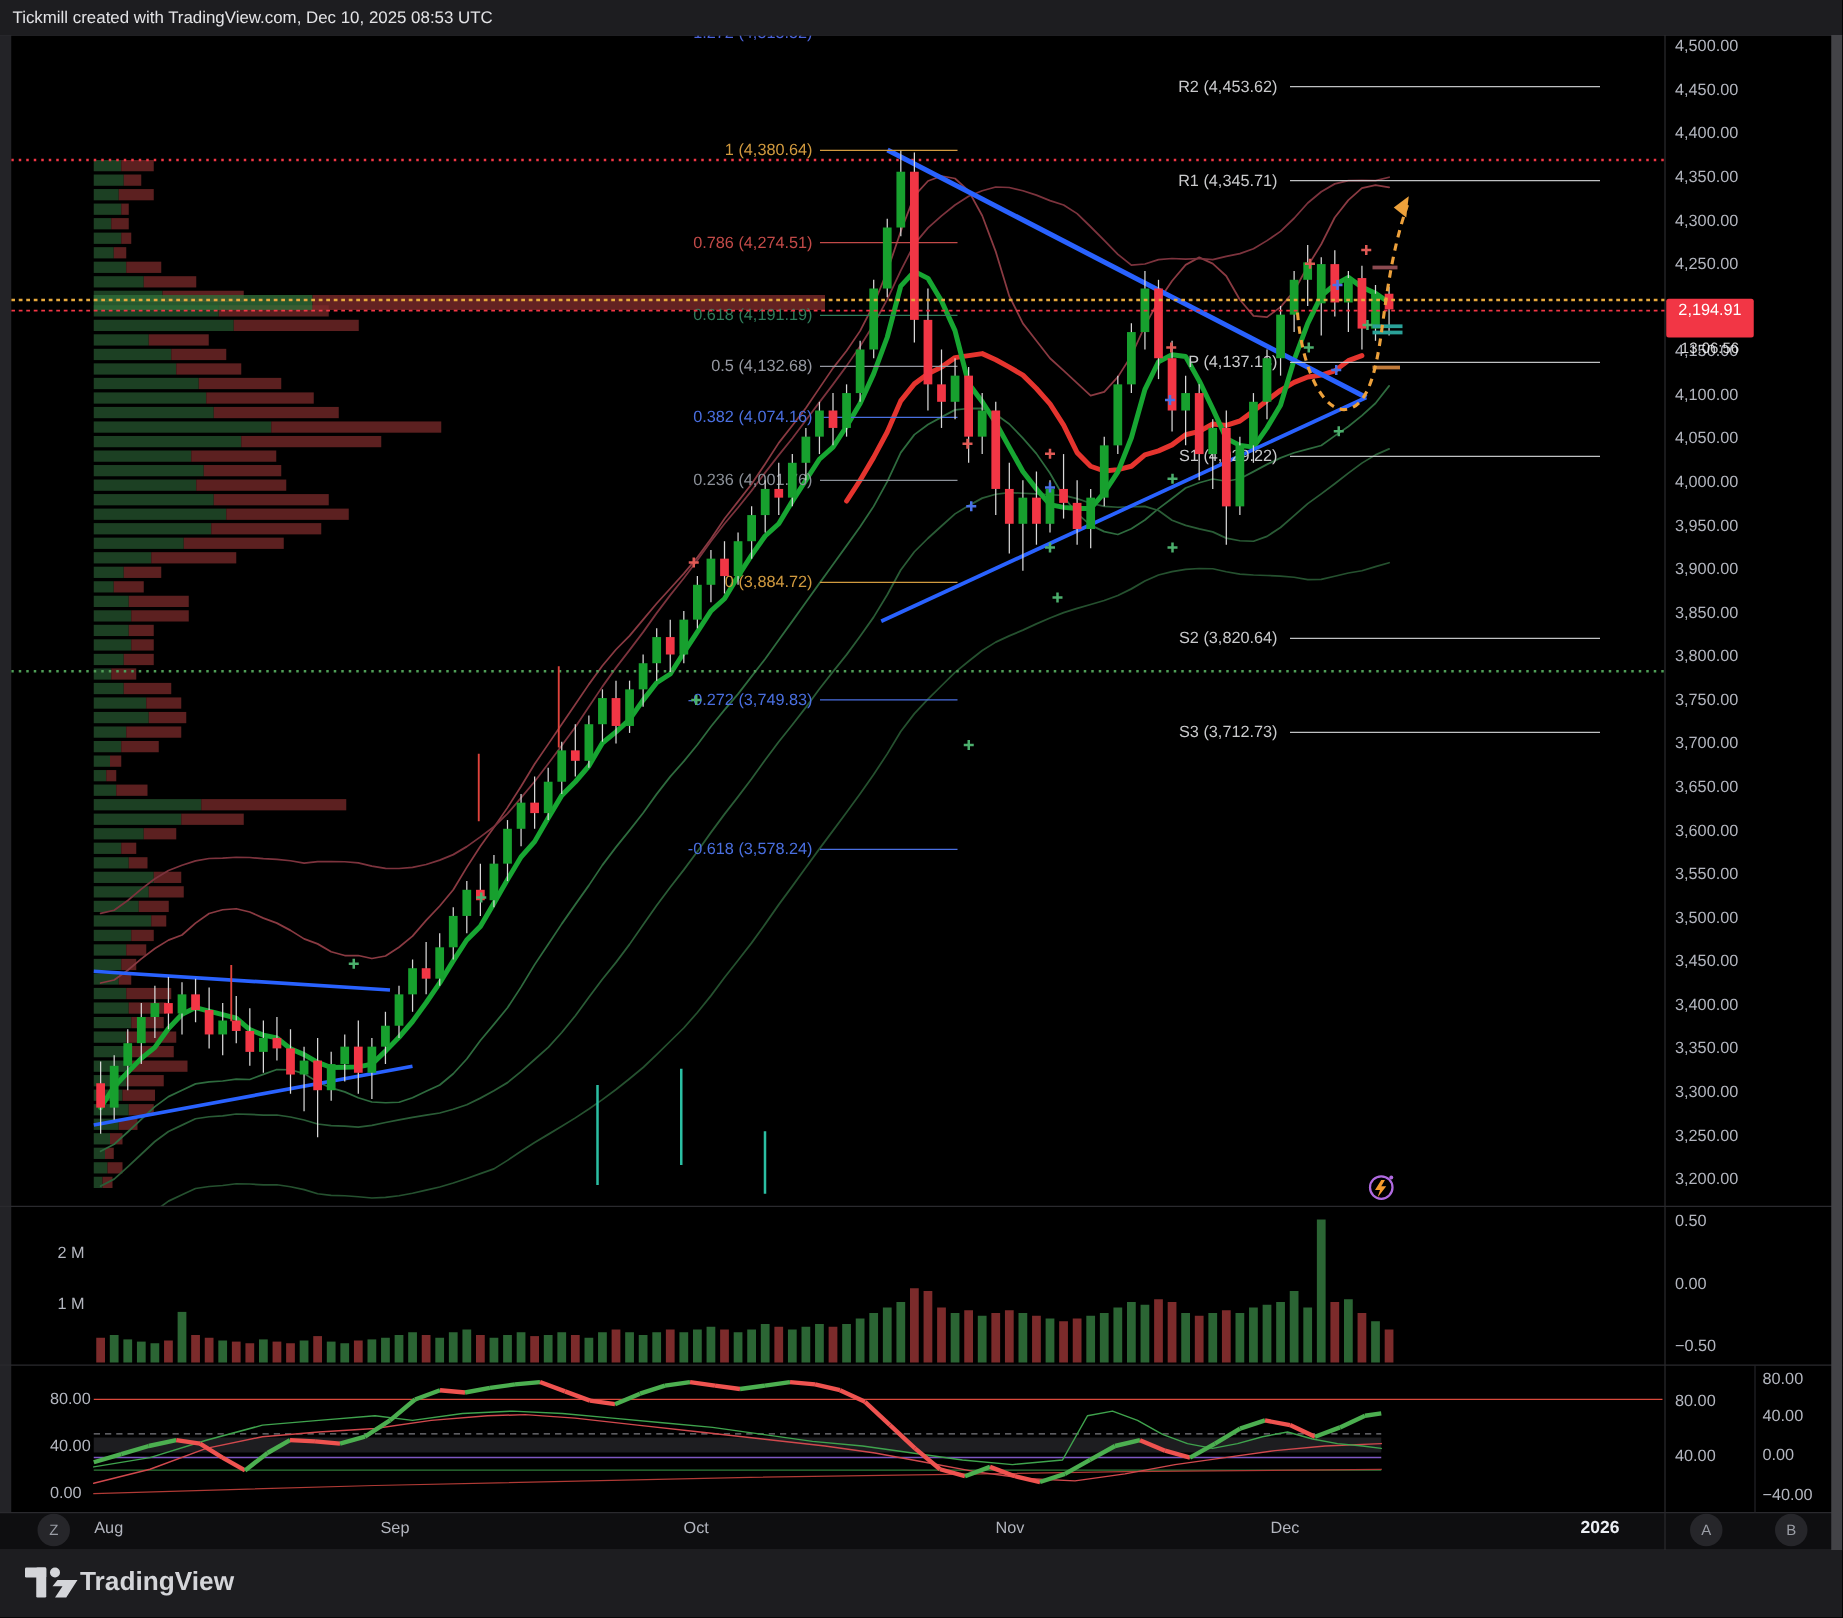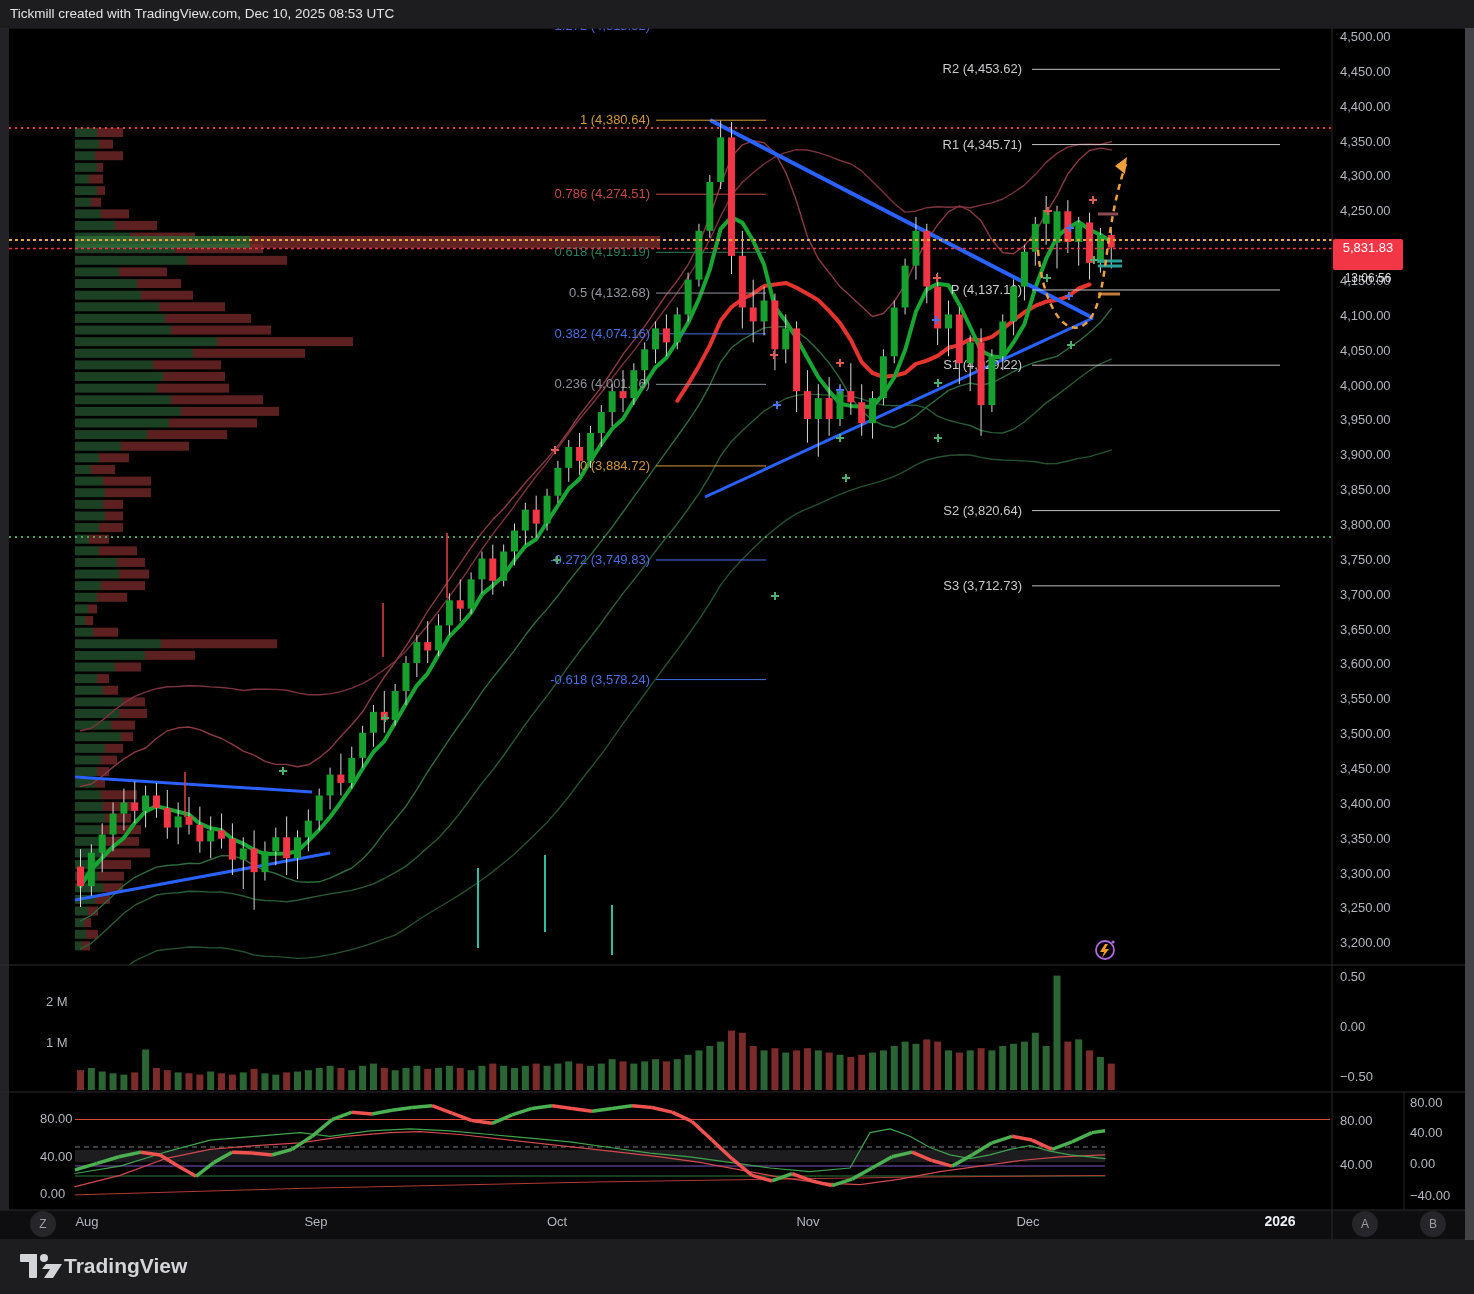--- a/index.html
+++ b/index.html
@@ -718,21 +718,21 @@
           <line x1="0" y1="1210" x2="1474" y2="1210" stroke="#2a2a2e" stroke-width="1"></line>
           <line x1="0" y1="1240" x2="1474" y2="1240" stroke="#2a2a2e" stroke-width="1"></line>
           <line x1="1332" y1="28" x2="1332" y2="1240" stroke="#2a2a2e" stroke-width="1"></line>
           <line x1="1404" y1="1092" x2="1404" y2="1210" stroke="#232327" stroke-width="1"></line>
         </g>
       </svg></div>
   <div class="title-bar">
     <span>Tickmill created with TradingView.com, Dec 10, 2025 08:53 UTC</span>
   </div>
   <div class="price-tag">
-    <span class="px">5,831.83</span>
+    <span class="px">2,194.91</span>
     <span class="cd">13:06:56</span>
   </div>
   <button class="circle-btn" style="left:30px;top:1211px;">Z</button>
   <button class="circle-btn" style="left:1352px;top:1211px;">A</button>
   <button class="circle-btn" style="left:1420px;top:1211px;">B</button>
   <div class="scroll-strip"></div>
   <div class="logo-bar">
     <svg width="46" height="34" style="position:absolute;left:18px;top:10px;">
       <rect x="2" y="4" width="17" height="8" rx="1" fill="#d4d5d9"></rect>
       <rect x="11" y="4" width="8" height="24" rx="1" fill="#d4d5d9"></rect>

